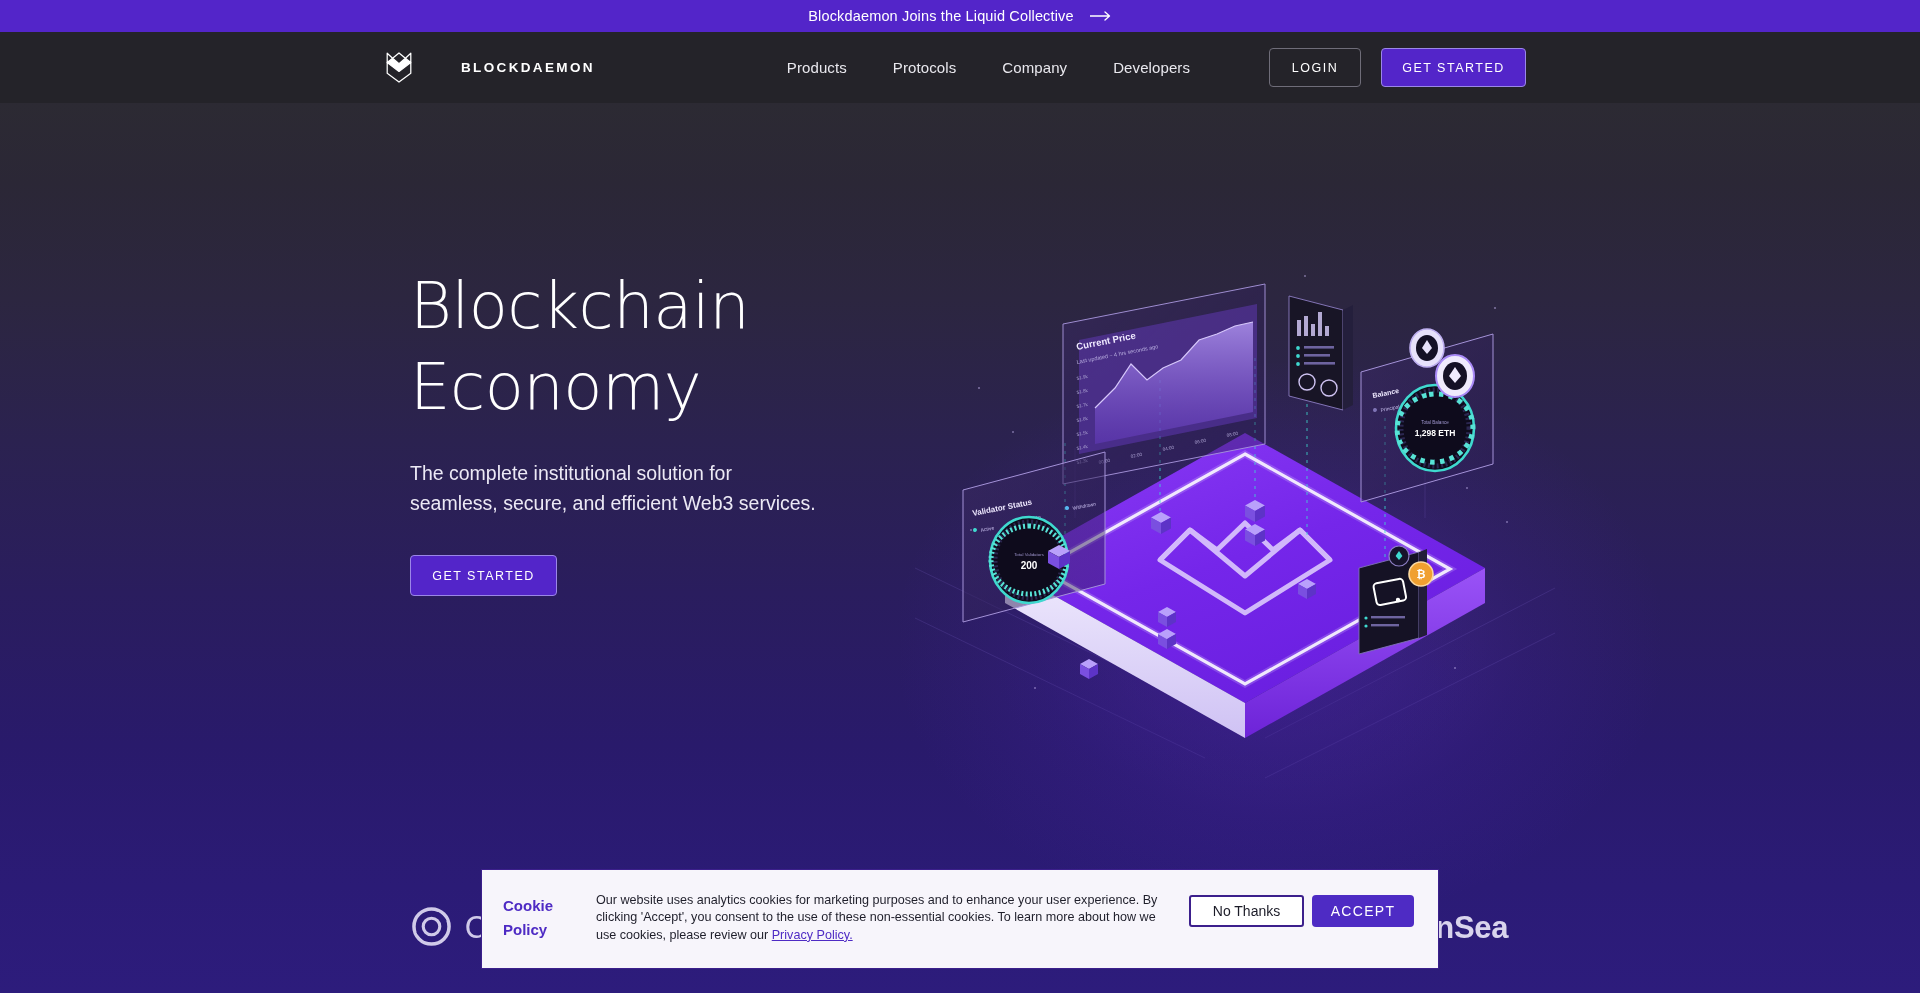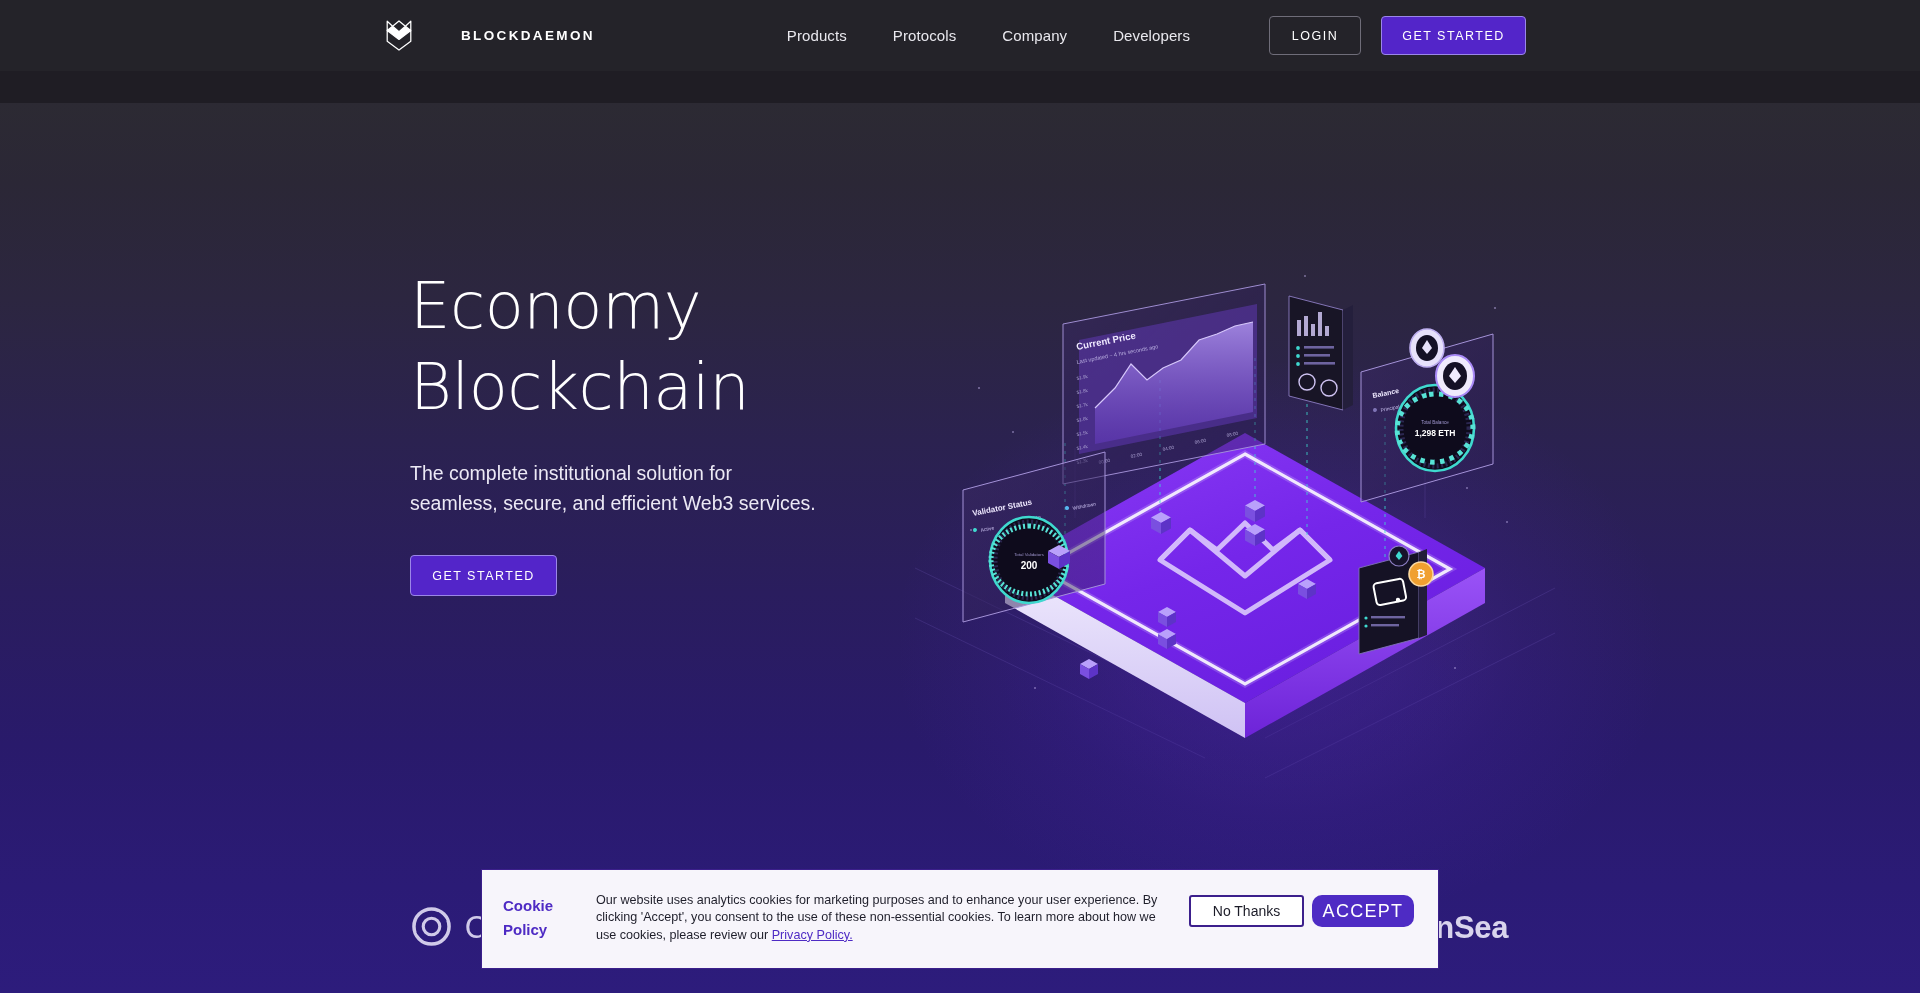--- a/index.html
+++ b/index.html
@@ -180,29 +180,39 @@
   .cookie-actions { margin-left:auto; display:flex; align-items:center; gap:8px; margin-top:3px; }
   .btn-nothanks {
     width:115px; height:32px;
     background:#ffffff; color:#1b1b27;
     border:2px solid #3c1f8c; border-radius:3px;
     font-size:14px; letter-spacing:0;
   }
   .btn-accept {
     width:102px; height:32px;
     background:#4e2bc4; color:#ffffff;
-    border:none; border-radius:10px;
-    font-size:18px; letter-spacing:1.3px;
+    border:none; border-radius:4px;
+    font-size:14px; letter-spacing:1.3px;
   }
 </style>
 </head>
 <body>
 
 <div class="page">
 
+  <div class="announce">
+    <a class="announce-link">
+      <span>Blockdaemon Joins the Liquid Collective</span>
+      <span class="announce-arrow">
+        <svg width="22" height="10" viewBox="0 0 22 10" fill="none">
+          <path d="M0 5h19M15 1l4.5 4-4.5 4" stroke="#ffffff" stroke-width="1.3" stroke-linecap="round" stroke-linejoin="round"></path>
+        </svg>
+      </span>
+    </a>
+  </div>
 
   <header class="header">
     <div class="header-inner">
       <a class="brand">
         <span class="brand-mark">
           <svg viewBox="0 0 26 31" fill="none" width="26" height="31">
             <path d="M1.2 1.2 L1.2 10.5 L6.6 6.2 L13 11.8 L19.4 6.2 L24.8 10.5 L24.8 1.2 L19.4 6.2 L13 0.9 L6.6 6.2 Z" stroke="#ffffff" stroke-width="1.25" stroke-linejoin="round" fill="none"></path>
             <path d="M1.2 10.5 L1.2 21.2 L13 30.1 L24.8 21.2 L24.8 10.5 L13 19.4 Z" stroke="#ffffff" stroke-width="1.25" stroke-linejoin="round" fill="none"></path>
             <path d="M1.2 10.5 L13 19.4 L24.8 10.5 L19.4 6.2 L13 11.8 L6.6 6.2 Z" fill="#ffffff"></path>
           </svg>
@@ -222,22 +232,22 @@
         <button class="btn btn-getstarted-nav">GET STARTED</button>
       </div>
     </div>
   </header>
 
   <section class="hero">
     <div class="hero-glow"></div>
 
     <div class="hero-content">
       <h1 class="hero-title">
+        <div>Blockchain</div>
         <div>Economy</div>
-        <div>Blockchain</div>
       </h1>
       <p class="hero-sub">
         <span>The complete institutional solution for</span><br>
         <span>seamless, secure, and efficient Web3 services.</span>
       </p>
       <button class="btn btn-hero">GET STARTED</button>
     </div>
 
     <div class="illus">
       <svg viewBox="0 0 560 520">

